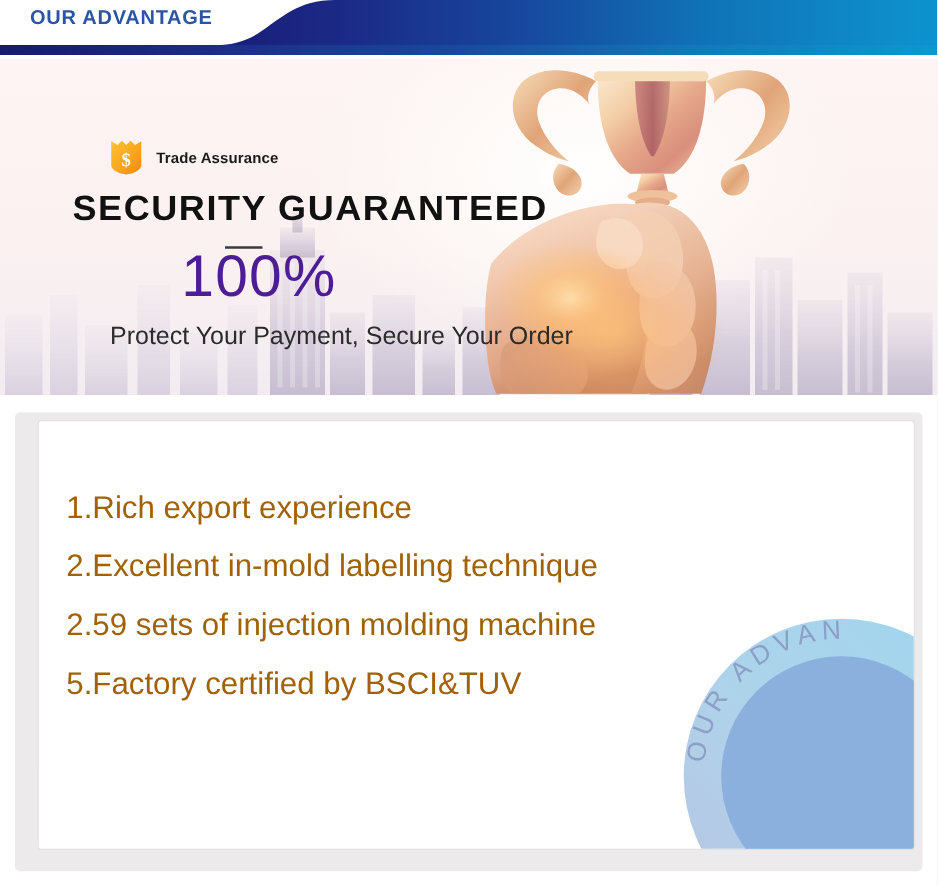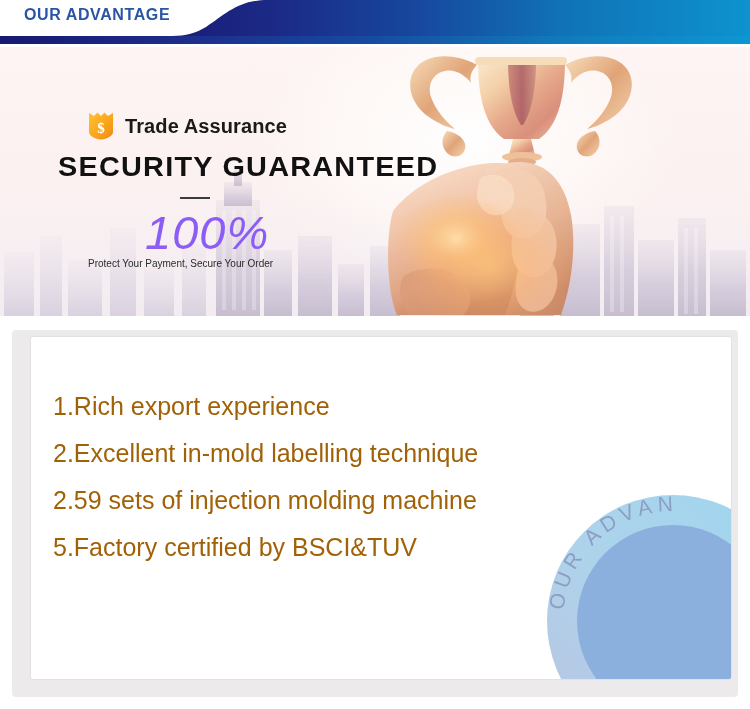--- a/index.html
+++ b/index.html
@@ -98,21 +98,21 @@
     display: flex;
     align-items: center;
     gap: 11px;
   }
   .ta-badge {
     width: 26px;
     height: 28px;
     display: block;
   }
   .ta-label {
-    font-size: 20px;
+    font-size: 12px;
     font-weight: bold;
     color: #1a1a1a;
     letter-spacing: 0.1px;
     white-space: nowrap;
     font-family: "Liberation Sans", sans-serif;
   }
   .sec-guar {
     position: absolute;
     left: 58px;
     top: 104px;
@@ -129,34 +129,33 @@
     position: absolute;
     left: 180px;
     top: 150px;
     width: 30px;
     height: 2px;
     background: #3b3b3b;
   }
   .pct {
     position: absolute;
     left: 145px;
-    top: 158px;
+    top: 146px;
     font-size: 47px;
     font-weight: 300;
-    color: #8b5cf6;
+    color: #4c1d95;
     letter-spacing: 1px;
     white-space: nowrap;
     font-family: "Liberation Sans", sans-serif;
-    font-style: italic;
   }
   .protect {
     position: absolute;
     left: 88px;
     top: 211px;
-    font-size: 10px;
+    font-size: 20px;
     color: #2b2b2b;
     white-space: nowrap;
     font-family: "Liberation Sans", sans-serif;
   }
 
   
   .card-outer {
     position: absolute;
     left: 12px;
     top: 330px;

